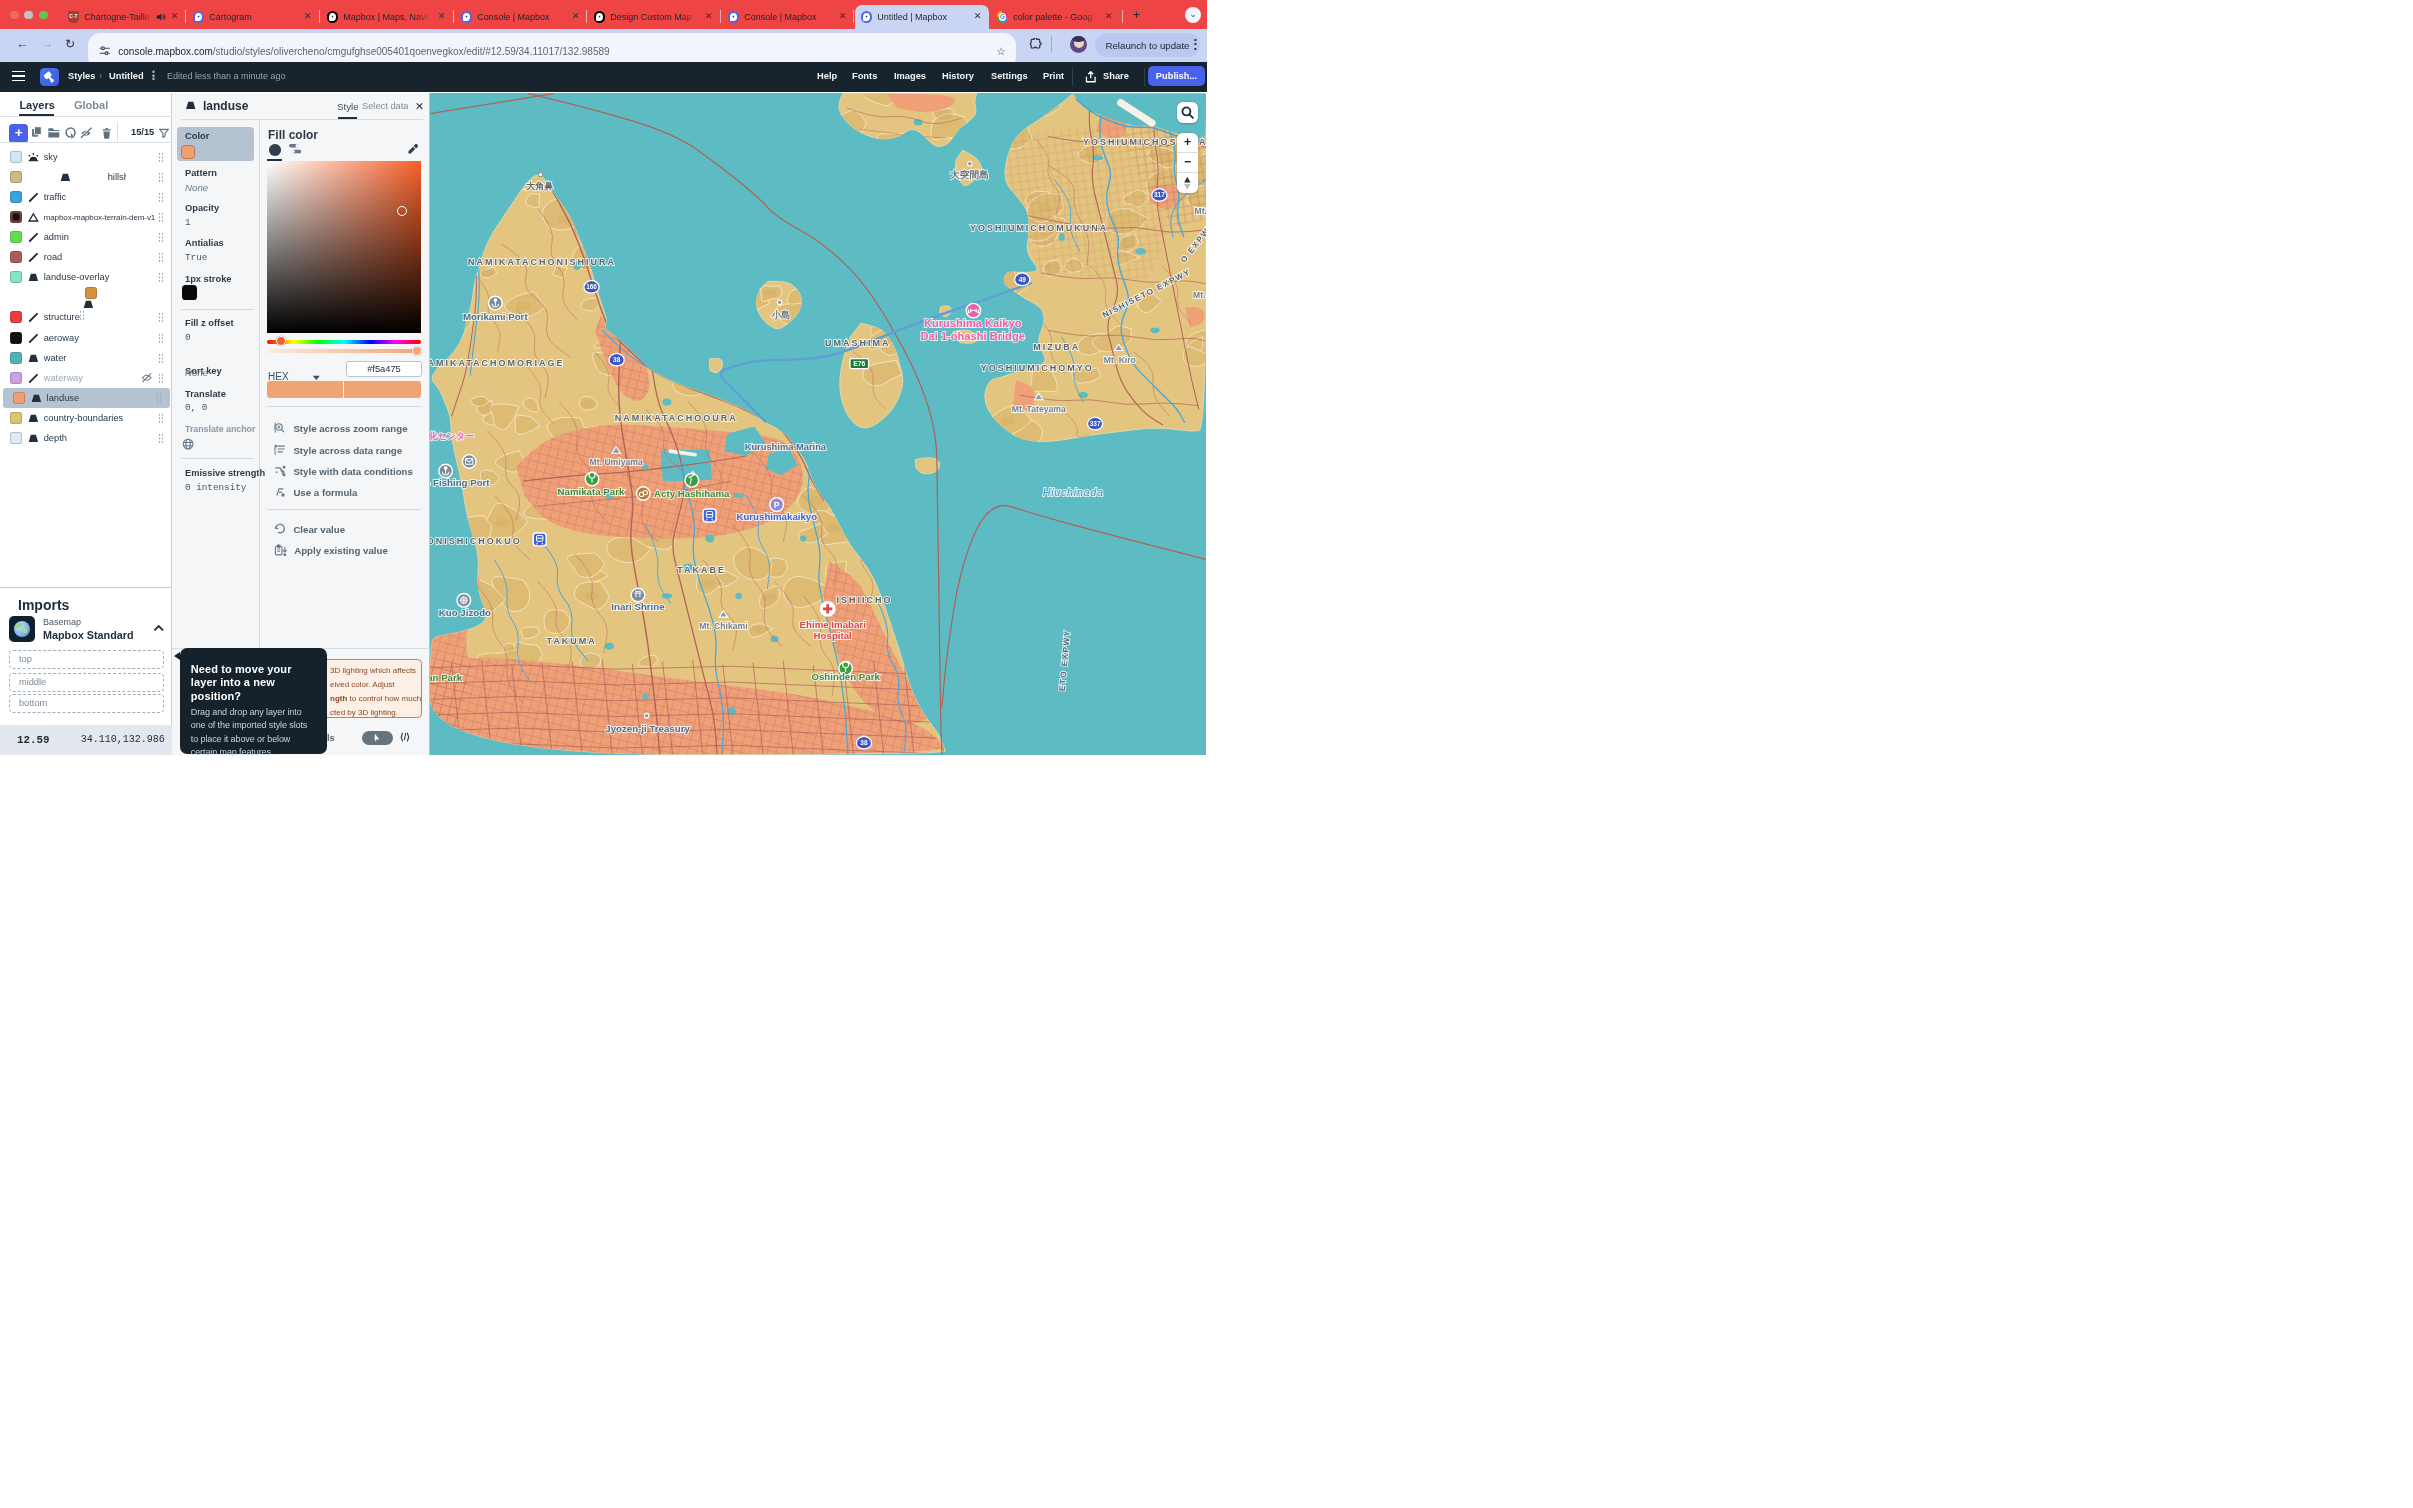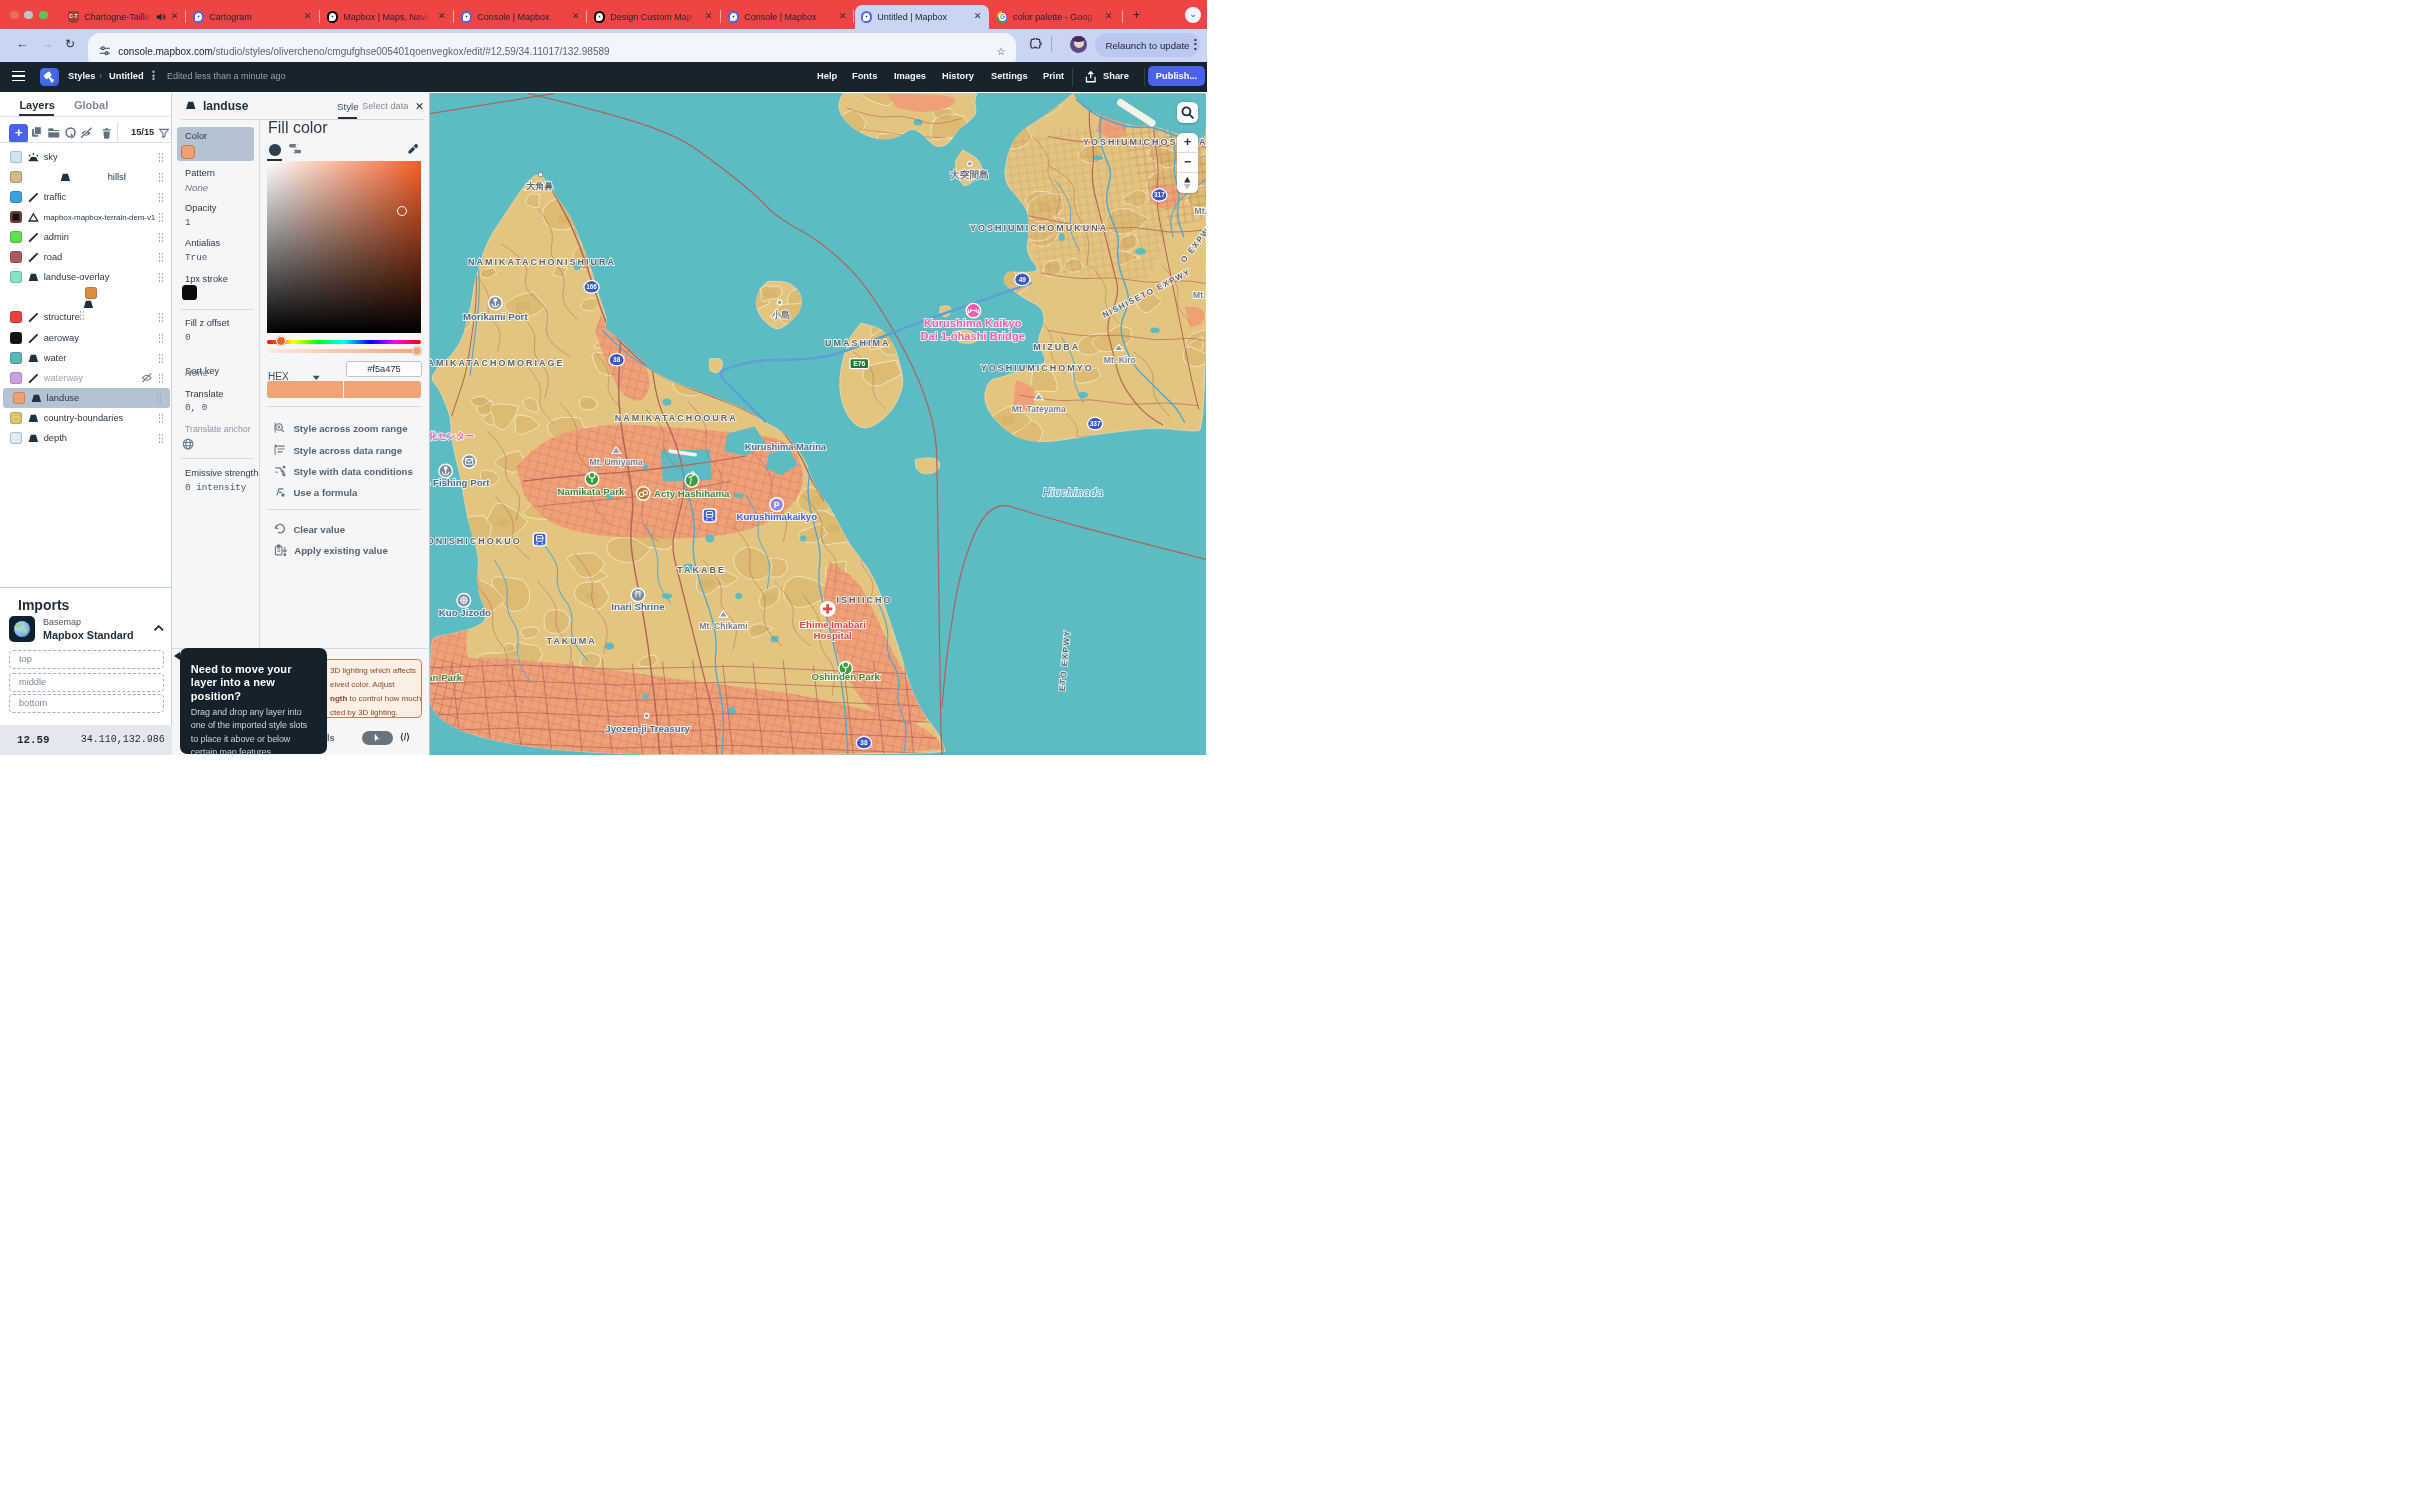--- a/index.html
+++ b/index.html
@@ -24,21 +24,21 @@
 #sidebar{position:absolute;left:0;top:93px;width:172px;height:662px;background:#fff;border-right:0.7px solid #c9d1d9}
 .sitab{position:absolute;top:99px;font-size:11px;font-weight:bold}
 .lrow{position:absolute;left:0;width:172px;height:20px;display:flex;align-items:center;font-size:9.7px;color:#273847}
 .lrow .sw{width:12.2px;height:12.2px;border-radius:2.9px;margin-left:10px;flex:none;border:1.1px solid rgba(60,60,60,.25)}
 .lrow .ic{width:10.8px;height:10.8px;margin-left:5.7px;flex:none}
 .lrow .nm{margin-left:5px;flex:1;white-space:nowrap;overflow:hidden;font-size:9.3px}
 .dots{width:5.7px;height:10px;margin-right:8px;flex:none;background:radial-gradient(circle 0.9px,#94a0ac 0.9px,transparent 1px) 0 0/2.9px 3.6px}
 .dashslot{position:absolute;left:8.6px;width:155px;height:18.7px;border:1.1px dashed #9fb0bf;border-radius:4.3px;color:#7c8b99;font-size:9.3px;line-height:17px;padding-left:9.3px;background:#fff}
 
 #panel{position:absolute;left:172px;top:93px;width:258px;height:662px;background:#f4f6f8;border-right:0.7px solid #b9c1c9}
-.plabel{font-size:9.3px;font-weight:normal;color:#2c3a47}
+.plabel{font-size:9.3px;font-weight:bold;color:#2c3a47}
 .pval{font-size:9.3px;color:#4a5866;font-family:"Liberation Mono",monospace}
 .pitalic{font-size:9.7px;color:#6c7a88;font-style:italic}
 .opt{position:absolute;left:274px;font-size:9.7px;font-weight:bold;color:#56646f;display:flex;align-items:center}
 .opt svg{margin-right:7.2px}
 .divh{position:absolute;background:#d4dade;height:0.7px}
 
 #map{position:absolute;left:430px;top:93px;width:776px;height:662px;overflow:hidden;background:#5cb9c0}
 .mapbtn{position:absolute;background:#fff;border-radius:5.7px;box-shadow:0 0.7px 2.2px rgba(0,0,0,.25)}
 
 #tip{position:absolute;left:180px;top:648px;width:147px;height:106px;background:#15222c;border-radius:7.2px;color:#fff;padding:15px 4.3px 0 10.8px;z-index:30}
@@ -380,21 +380,21 @@
 <div class="plabel" style="position:absolute;left:185px;top:424px;color:#8b97a3;font-size:8.8px">Translate anchor</div>
 <svg style="position:absolute;left:182px;top:438px" width="12.2" height="12.2" viewBox="0 0 17 17" fill="none" stroke="#66788a" stroke-width="1.5">
     <circle cx="8.5" cy="8.5" r="6.8"></circle>
     <ellipse cx="8.5" cy="8.5" rx="3.1" ry="6.8"></ellipse>
     <path d="M2.2 6.2 h12.6 M2.2 10.8 h12.6"></path>
   </svg>
 <div class="divh" style="left:181px;top:458px;width:73px"></div>
 <div class="plabel" style="position:absolute;left:185px;top:468px">Emissive strength</div>
 <div class="pval" style="position:absolute;left:185px;top:482px">0 intensity</div>
 <div style="position:absolute;left:259px;top:119px;width:0.7px;height:529px;background:#d4dade"></div>
-<div class="plabel" style="position:absolute;left:268px;top:119px;font-size:16px">Fill color</div>
+<div class="plabel" style="position:absolute;left:268px;top:128px;font-size:12px">Fill color</div>
 <div style="position:absolute;left:269px;top:144px;width:11.5px;height:11.5px;border-radius:50%;background:#31404e"></div>
 <svg style="position:absolute;left:289px;top:144px" width="12.2" height="10" viewBox="0 0 17 14">
     <rect x="0" y="0" width="13" height="5" rx="2.5" fill="#66788a"></rect>
     <rect x="4" y="8" width="13" height="5" rx="2.5" fill="#66788a"></rect>
     <circle cx="11" cy="2.5" r="2" fill="#fff"></circle>
     <circle cx="6" cy="10.5" r="2" fill="#fff"></circle>
   </svg>
 <div style="position:absolute;left:267px;top:159px;width:15px;height:1.8px;background:#222f3c"></div>
 <svg style="position:absolute;left:407px;top:142px" width="13" height="13" viewBox="0 0 18 18">
     <path d="M11.2 3.2 a2.6 2.6 0 0 1 3.6 3.6 l-2.2 2.2 -3.6 -3.6 z M8.2 6.6 l3.2 3.2 -6.2 6.2 H2 v-3.2 z" fill="#31404e"></path>

